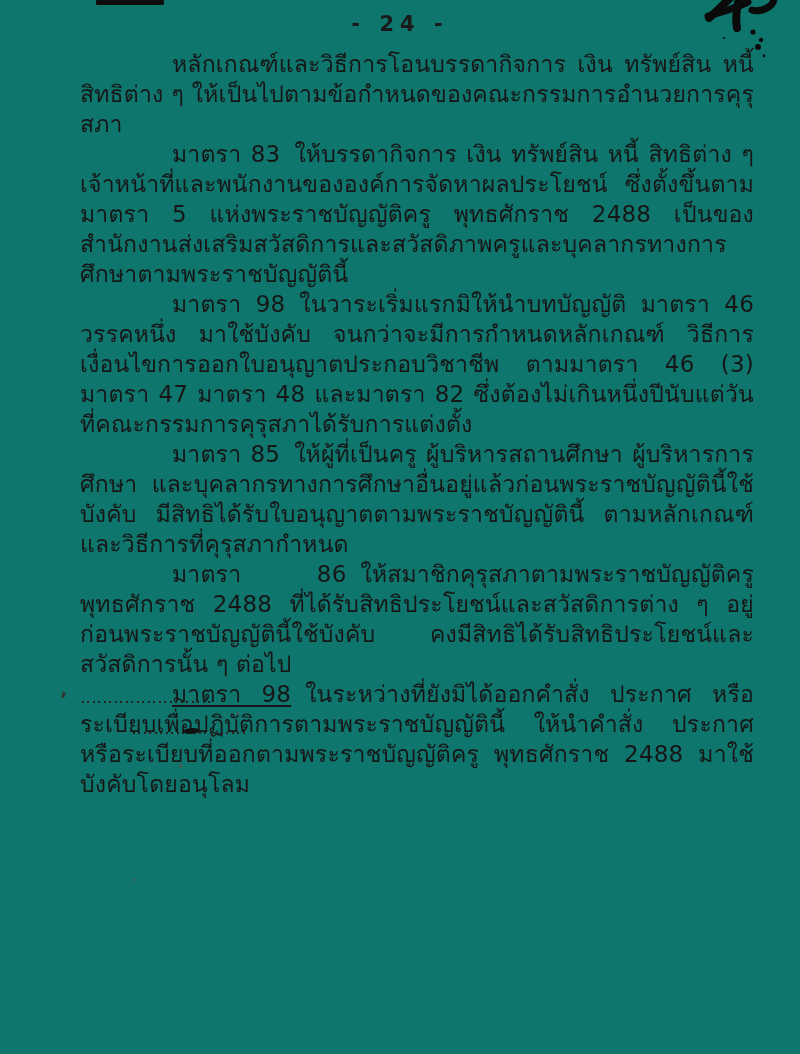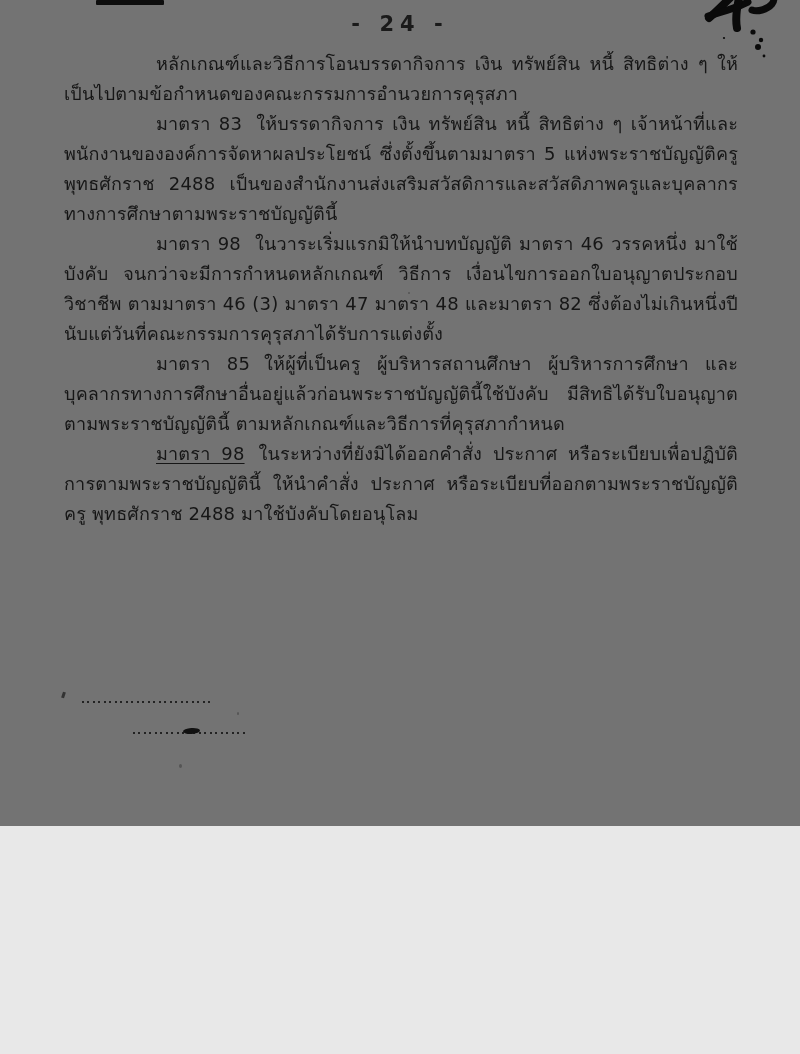--- a/index.html
+++ b/index.html
@@ -4,23 +4,23 @@
 <style>
   html, body {
     margin: 0;
     padding: 0;
     background: #e8e8e8;
     font-family: "DejaVu Sans", "Liberation Sans", sans-serif;
   }
   .page {
     position: relative;
     width: 800px;
-    height: 826px;
+    height: 1054px;
     margin: 0 auto;
-    background: #737373;
+    background: #0f766e;
     color: #161616;
     overflow: hidden;
   }
   
   .top-bar-artifact {
     position: absolute;
     left: 96px;
     top: 0;
     width: 68px;
     height: 5px;
@@ -42,23 +42,23 @@
   .handwritten-mark {
     position: absolute;
     top: -6px;
     right: 6px;
     width: 90px;
     height: 70px;
   }
   .body-text {
     position: absolute;
     top: 49px;
-    left: 64px;
+    left: 80px;
     width: 674px;
-    font-size: 18px;
+    font-size: 23px;
     line-height: 30px;
     text-align: justify;
     letter-spacing: 0.2px;
   }
   .para {
     margin: 0;
     text-indent: 92px;
   }
   .label {
     font-weight: normal;
@@ -132,20 +132,21 @@
         <circle cx="20" cy="44" r="1.1"></circle>
       </g>
     </svg>
   </div>
 
   <div class="body-text">
       <p class="para">หลักเกณฑ์และวิธีการโอนบรรดากิจการ เงิน ทรัพย์สิน หนี้ สิทธิต่าง ๆ ให้เป็นไปตามข้อกำหนดของคณะกรรมการอำนวยการคุรุสภา</p>
       <p class="para"><span class="label">มาตรา 83</span>ให้บรรดากิจการ เงิน ทรัพย์สิน หนี้ สิทธิต่าง ๆ เจ้าหน้าที่และพนักงานขององค์การจัดหาผลประโยชน์ ซึ่งตั้งขึ้นตามมาตรา 5 แห่งพระราชบัญญัติครู พุทธศักราช 2488 เป็นของสำนักงานส่งเสริมสวัสดิการและสวัสดิภาพครูและบุคลากรทางการศึกษาตามพระราชบัญญัตินี้</p>
       <p class="para"><span class="label">มาตรา 98</span>ในวาระเริ่มแรกมิให้นำบทบัญญัติ มาตรา 46 วรรคหนึ่ง มาใช้บังคับ จนกว่าจะมีการกำหนดหลักเกณฑ์ วิธีการ เงื่อนไขการออกใบอนุญาตประกอบวิชาชีพ ตามมาตรา 46 (3) มาตรา 47 มาตรา 48 และมาตรา 82 ซึ่งต้องไม่เกินหนึ่งปีนับแต่วันที่คณะกรรมการคุรุสภาได้รับการแต่งตั้ง</p>
       <p class="para"><span class="label">มาตรา 85</span>ให้ผู้ที่เป็นครู ผู้บริหารสถานศึกษา ผู้บริหารการศึกษา และบุคลากรทางการศึกษาอื่นอยู่แล้วก่อนพระราชบัญญัตินี้ใช้บังคับ มีสิทธิได้รับใบอนุญาตตามพระราชบัญญัตินี้ ตามหลักเกณฑ์และวิธีการที่คุรุสภากำหนด</p>
+      <p class="para"><span class="label">มาตรา 86</span>ให้สมาชิกคุรุสภาตามพระราชบัญญัติครู พุทธศักราช 2488 ที่ได้รับสิทธิประโยชน์และสวัสดิการต่าง ๆ อยู่ก่อนพระราชบัญญัตินี้ใช้บังคับ คงมีสิทธิได้รับสิทธิประโยชน์และสวัสดิการนั้น ๆ ต่อไป</p>
       <p class="para"><span class="label underline">มาตรา 98</span>ในระหว่างที่ยังมิได้ออกคำสั่ง ประกาศ หรือระเบียบเพื่อปฏิบัติการตามพระราชบัญญัตินี้ ให้นำคำสั่ง ประกาศ หรือระเบียบที่ออกตามพระราชบัญญัติครู พุทธศักราช 2488 มาใช้บังคับโดยอนุโลม</p>
     </div>
 
   <span class="tick-mark"></span>
   <div class="dotted-line dotted-line-1"></div>
   <div class="dotted-line dotted-line-2"></div>
   <span class="ink-smudge"></span>
 
   <span class="speck s1"></span>
   <span class="speck s2"></span>

